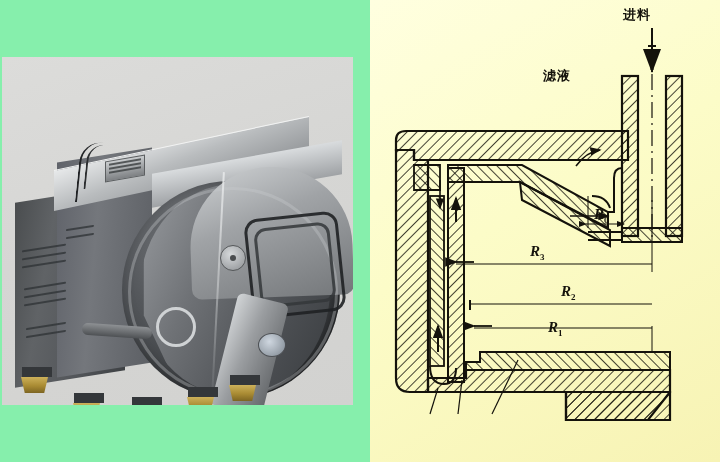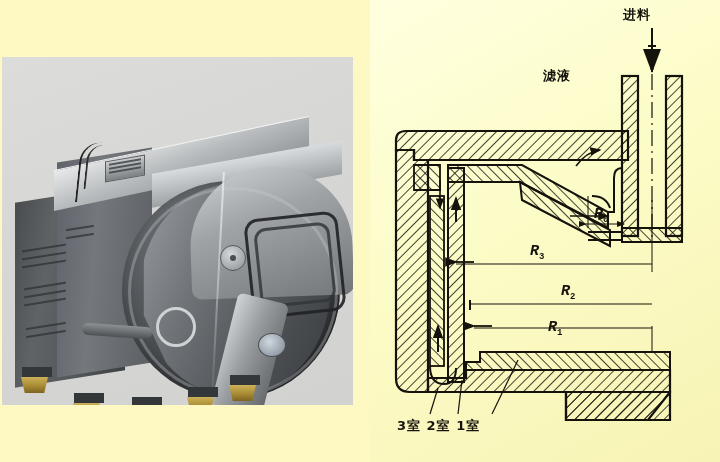--- a/index.html
+++ b/index.html
@@ -2,21 +2,21 @@
 <html><head>
 <meta charset="utf-8">
 <style>
   html,body{margin:0;padding:0;background:#ffffff;}
   body{
     width:720px;height:462px;
     font-family:"Liberation Sans", sans-serif;
     overflow:hidden;
     position:relative;
   }
-  .stage{position:relative;width:720px;height:462px;background:#fef9c3;}
+  .stage{position:relative;width:720px;height:462px;background:#86efac;}
 
   
   .photo-panel{
     position:absolute;left:2px;top:57px;width:351px;height:348px;
     background:linear-gradient(160deg,#dcdcda 0%,#d6d6d4 45%,#d2d2d0 100%);
     overflow:hidden;
   }
   .photo-inner{position:absolute;inset:0;}
 
   
@@ -141,21 +141,21 @@
   .lab{
     position:absolute;
     font-family:"DejaVu Sans", sans-serif;
     color:#15130c;
     font-weight:bold;
     white-space:nowrap;
     letter-spacing:1px;
   }
   .lab-cn{font-size:13px;}
   .lab-r{
-    font-family:Liberation Mono, monospace;
+    font-family:Liberation Serif, serif;
     font-style:italic;font-weight:bold;font-size:15px;letter-spacing:0;
   }
   .lab-r sub{font-size:9px;font-style:normal;}
   .lab-bottom{font-size:13px;}
 </style>
 </head>
 <body>
 
 <div class="stage">
 
@@ -312,16 +312,15 @@
     </div>
 
     <div class="lab lab-r" style="left:191px;top:283px;">
       <span>R</span><sub>2</sub>
     </div>
 
     <div class="lab lab-r" style="left:178px;top:319px;">
       <span>R</span><sub>1</sub>
     </div>
 
-    <div class="lab lab-bottom" style="left:27px;top:417px;">3室 2室 1室</div>
 
   </div>
 </div>
 
 </body></html>

